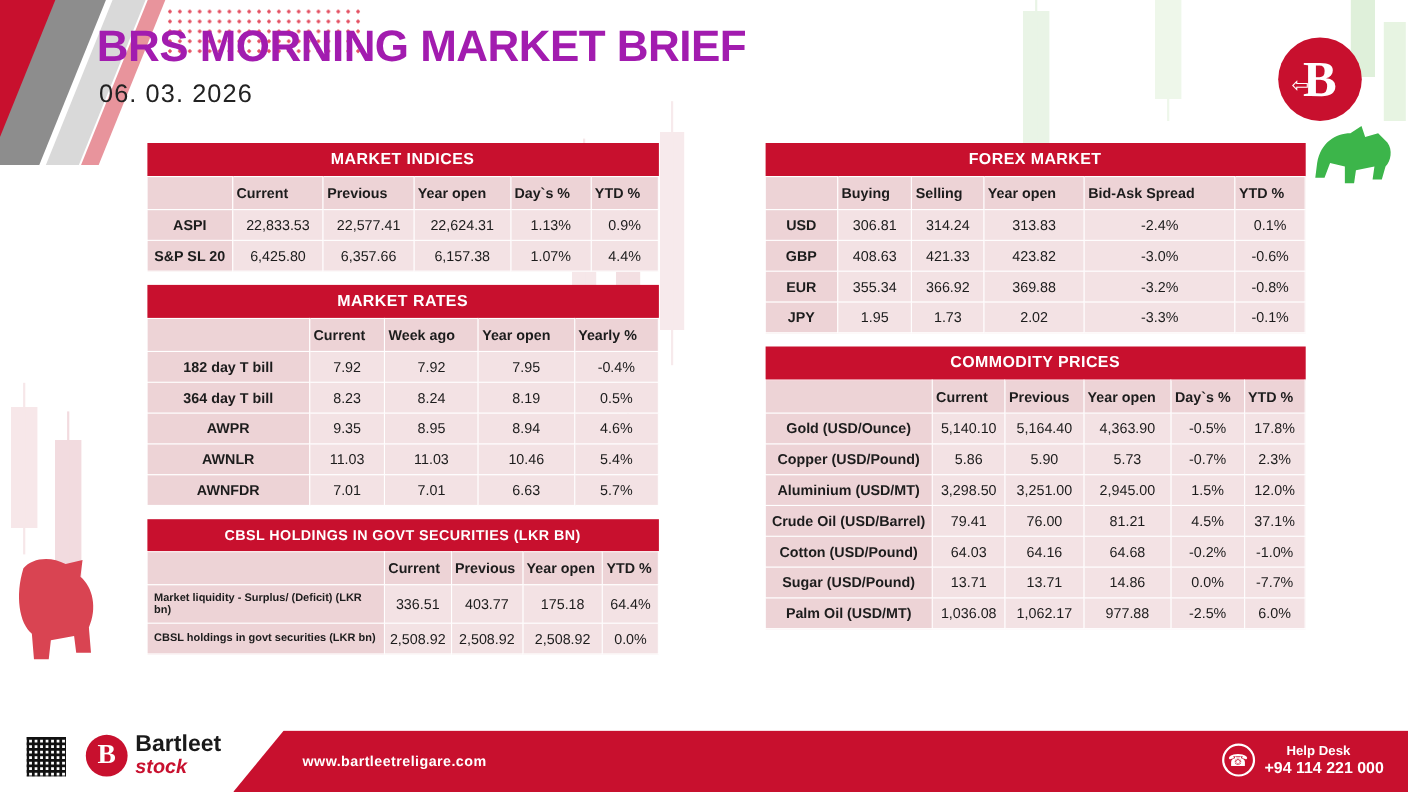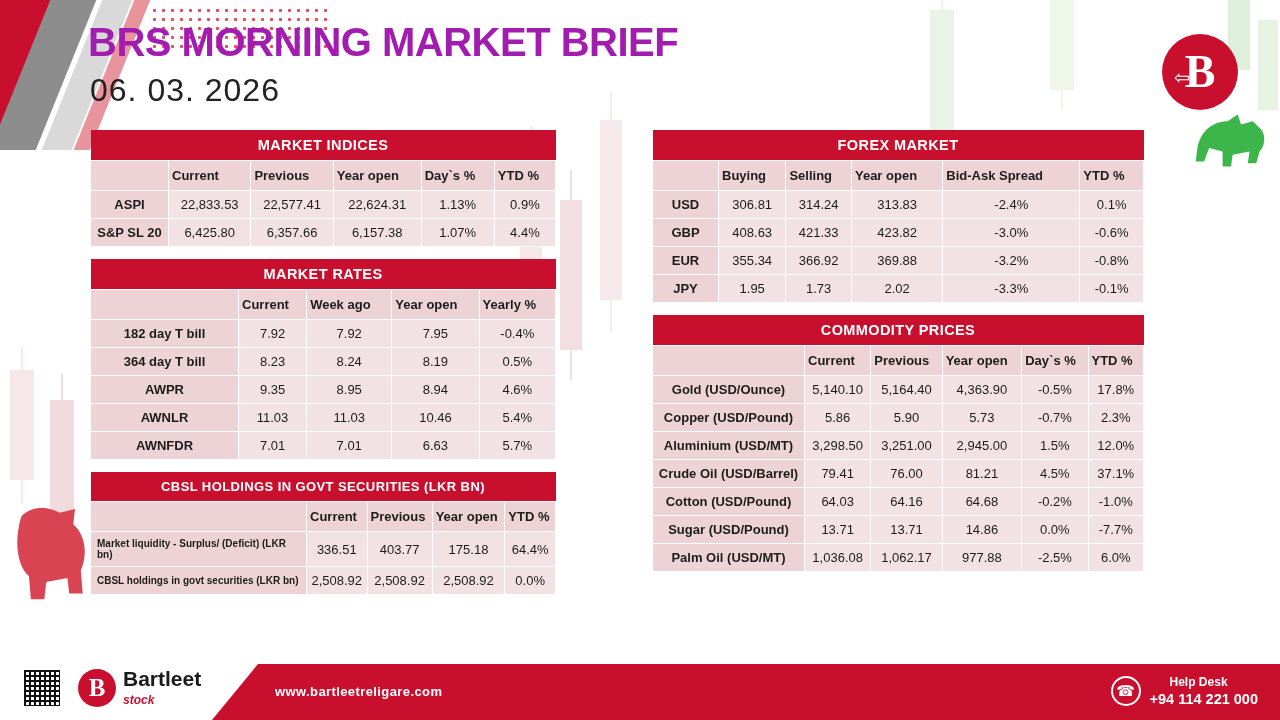--- a/index.html
+++ b/index.html
@@ -30,34 +30,34 @@
   .bull { position:absolute; right:6px; top:96px; width:86px; height:84px; }
   .bear { position:absolute; left:4px; top:498px; width:96px; height:118px; }
 
   
   .title {
     position:absolute; left:88px; top:20px;
     font-size:40px; font-weight:bold; letter-spacing:-0.5px; color:#a21caf;
     font-family:"Liberation Sans", sans-serif;
     text-align:center;
   }
-  .subtitle { position:absolute; left:90px; top:72px; font-size:32px; color:#222; letter-spacing:1px;text-align:center; }
+  .subtitle { position:absolute; left:90px; top:72px; font-size:23px; color:#222; letter-spacing:1px;text-align:center; }
 
   .logo-circle {
     position:absolute; right:42px; top:34px; width:76px; height:76px; border-radius:50%;
     background:#c8102e; color:#fff; display:flex; align-items:center; justify-content:center;
   }
   .logo-circle .b { font-size:46px; font-weight:bold; line-height:1; font-family:"Liberation Serif", serif; }
   .logo-circle .arrow { position:absolute; left:12px; top:32px; font-size:19px; }
 
   
   .col-left  { position:absolute; left:90px; top:130px; width:466px; }
   .col-right { position:absolute; left:652px; top:130px; width:492px; }
 
-  table { border-collapse:collapse; width:100%; }
+  table { border-collapse:collapse; width:100%;margin-left:43px; }
   .tbl-title td {
     background:#c8102e; color:#fff; font-weight:bold; text-align:center;
     font-size:14.5px; letter-spacing:.4px; padding:7px 4px; border:none;
   }
   .tbl-title.small td { font-size:13px; }
 
   td, th { border:1px solid #ffffff; }
 
   .hdr td {
     background:#edd3d6; color:#1c1c1c; font-weight:bold; text-align:left;
@@ -83,21 +83,21 @@
   .qr { position:absolute; left:22px; bottom:12px; width:40px; height:40px;
         background-image:
           linear-gradient(90deg,#111 50%, transparent 50%),
           linear-gradient(#111 50%, transparent 50%);
         background-size:5px 5px; background-color:#fff; border:2px solid #fff; }
   .foot-logo { position:absolute; left:78px; bottom:12px; display:flex; align-items:center; gap:7px; }
   .foot-logo .circ { width:38px; height:38px; border-radius:50%; background:#c8102e; color:#fff;
                      display:flex; align-items:center; justify-content:center; font-size:25px; font-weight:bold;
                      font-family:"Liberation Serif", serif; }
   .foot-logo .bl { font-size:21px; font-weight:bold; color:#1a1a1a; line-height:1; }
-  .foot-logo .st { font-size:12px; font-weight:bold; font-style:italic; color:#c8102e; line-height:1; }
+  .foot-logo .st { font-size:18px; font-weight:bold; font-style:italic; color:#c8102e; line-height:1; }
 
   .helpdesk { position:absolute; right:22px; bottom:12px; display:flex; align-items:center; gap:9px; color:#fff; }
   .helpdesk .hs-circle { width:30px; height:30px; border-radius:50%; border:2px solid #fff;
       display:flex; align-items:center; justify-content:center; font-size:15px; }
   .helpdesk .hd-label { font-size:12px; font-weight:bold; line-height:1.25;padding-left:20px; }
   .helpdesk .hd-num { font-size:14.5px; font-weight:bold; line-height:1.25; }
 </style>
 </head>
 <body>
 

